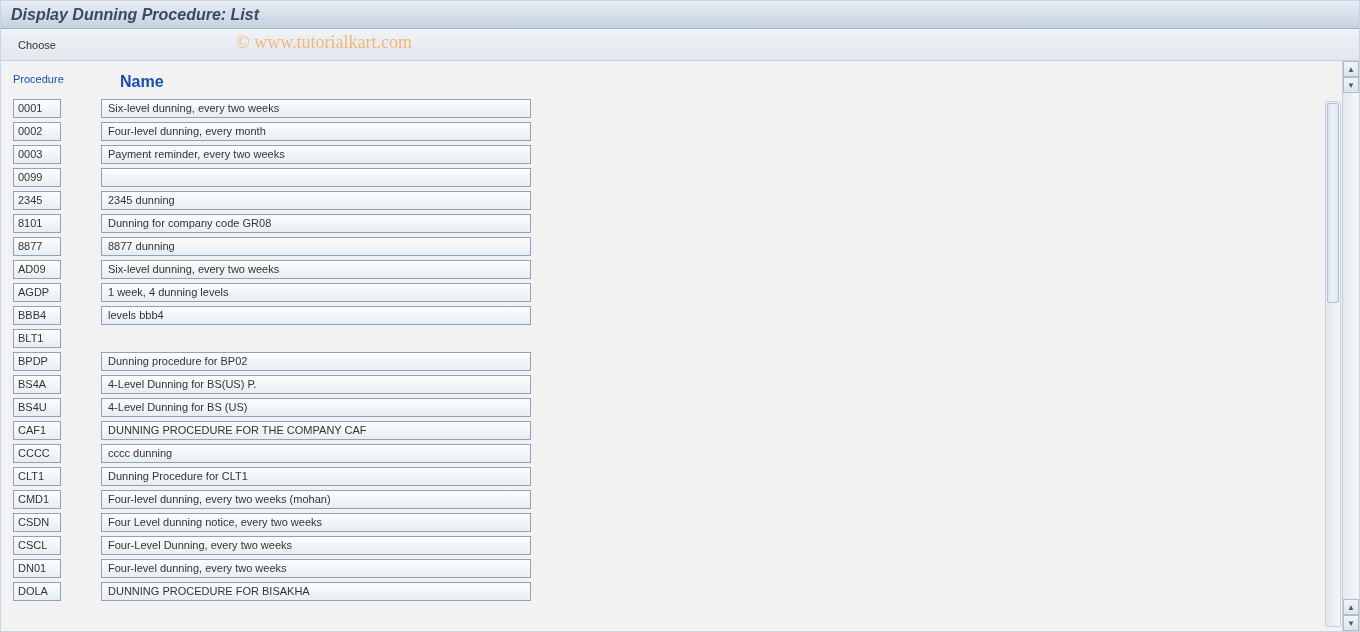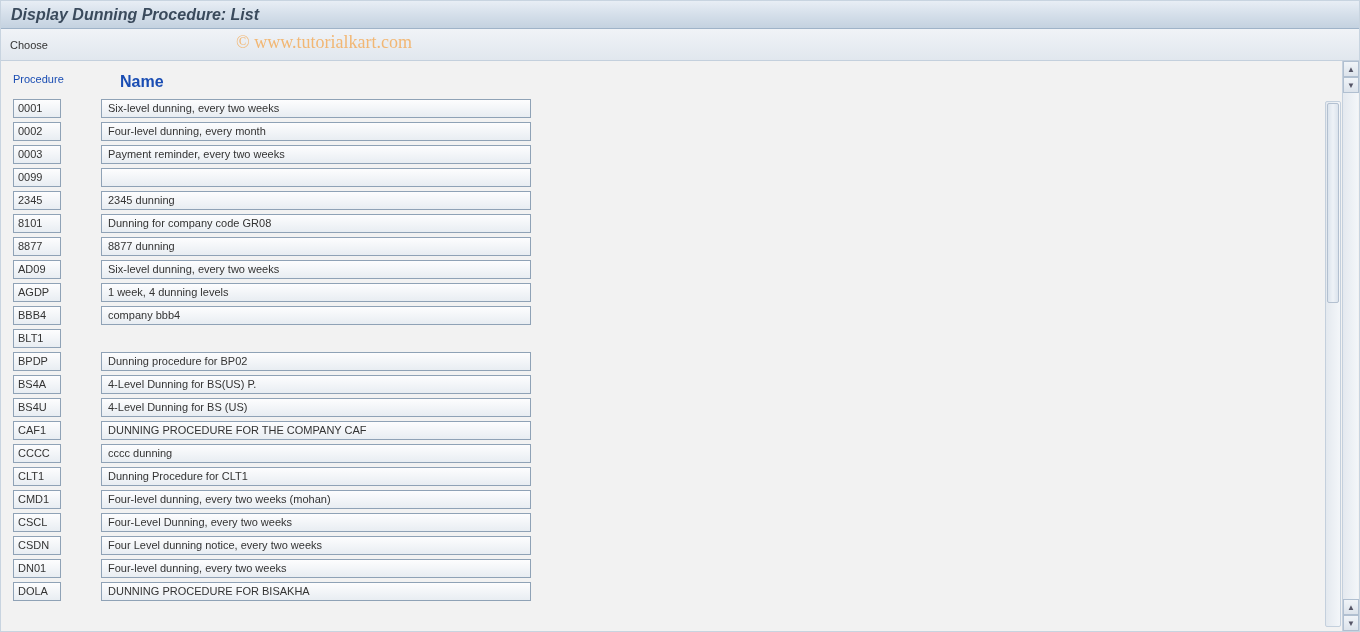--- a/index.html
+++ b/index.html
@@ -29,21 +29,21 @@
     .title-bar h1 {
       font-size: 16px;
       font-weight: bold;
       font-style: italic;
       color: #3a4a5c;
     }
     .toolbar {
       background: linear-gradient(to bottom, #f0f3f7 0%, #e1e7ee 100%);
       border-bottom: 1px solid #c4d0dd;
       height: 32px;
-      padding: 0 0;
+      padding: 0 8px;
       display: flex;
       align-items: center;
     }
     .toolbar-button {
       font-size: 11px;
       color: #333;
       padding: 4px 8px;
       cursor: default;
       border: 1px solid transparent;
     }
@@ -212,21 +212,21 @@
           <div class="data-row">
             <div class="cell-proc">AD09</div>
             <div class="cell-name">Six-level dunning, every two weeks</div>
           </div>
           <div class="data-row">
             <div class="cell-proc">AGDP</div>
             <div class="cell-name">1 week, 4 dunning levels</div>
           </div>
           <div class="data-row">
             <div class="cell-proc">BBB4</div>
-            <div class="cell-name">company bbb4</div>
+            <div class="cell-name">levels bbb4</div>
           </div>
           <div class="data-row">
             <div class="cell-proc">BLT1</div>
           </div>
           <div class="data-row">
             <div class="cell-proc">BPDP</div>
             <div class="cell-name">Dunning procedure for BP02</div>
           </div>
           <div class="data-row">
             <div class="cell-proc">BS4A</div>
@@ -246,26 +246,26 @@
           </div>
           <div class="data-row">
             <div class="cell-proc">CLT1</div>
             <div class="cell-name">Dunning Procedure for CLT1</div>
           </div>
           <div class="data-row">
             <div class="cell-proc">CMD1</div>
             <div class="cell-name">Four-level dunning, every two weeks (mohan)</div>
           </div>
           <div class="data-row">
+            <div class="cell-proc">CSDN</div>
+            <div class="cell-name">Four Level dunning notice, every two weeks</div>
+          </div>
+          <div class="data-row">
             <div class="cell-proc">CSCL</div>
             <div class="cell-name">Four-Level Dunning, every two weeks</div>
-          </div>
-          <div class="data-row">
-            <div class="cell-proc">CSDN</div>
-            <div class="cell-name">Four Level dunning notice, every two weeks</div>
           </div>
           <div class="data-row">
             <div class="cell-proc">DN01</div>
             <div class="cell-name">Four-level dunning, every two weeks</div>
           </div>
           <div class="data-row">
             <div class="cell-proc">DOLA</div>
             <div class="cell-name">DUNNING PROCEDURE FOR BISAKHA</div>
           </div>
         </div>

